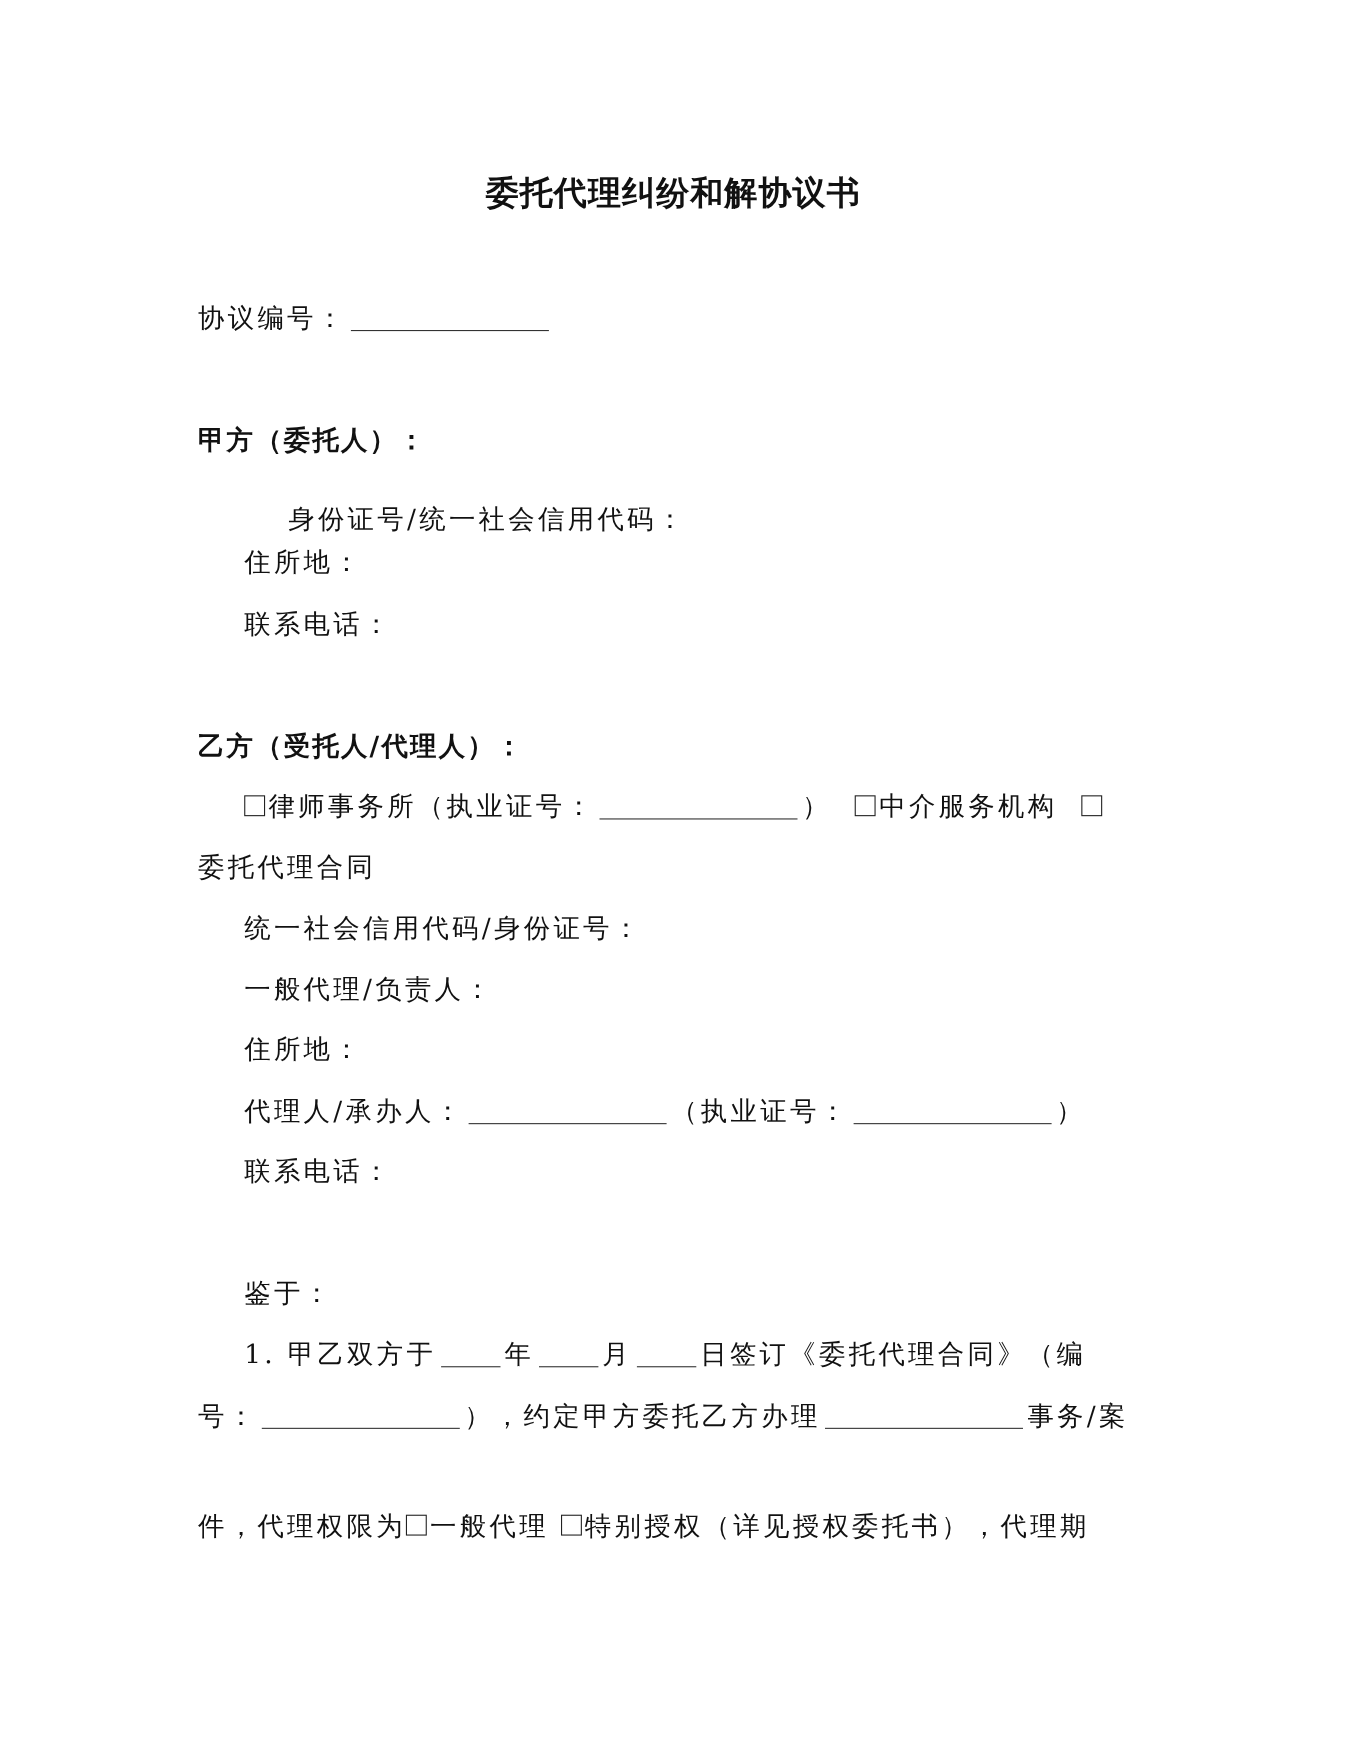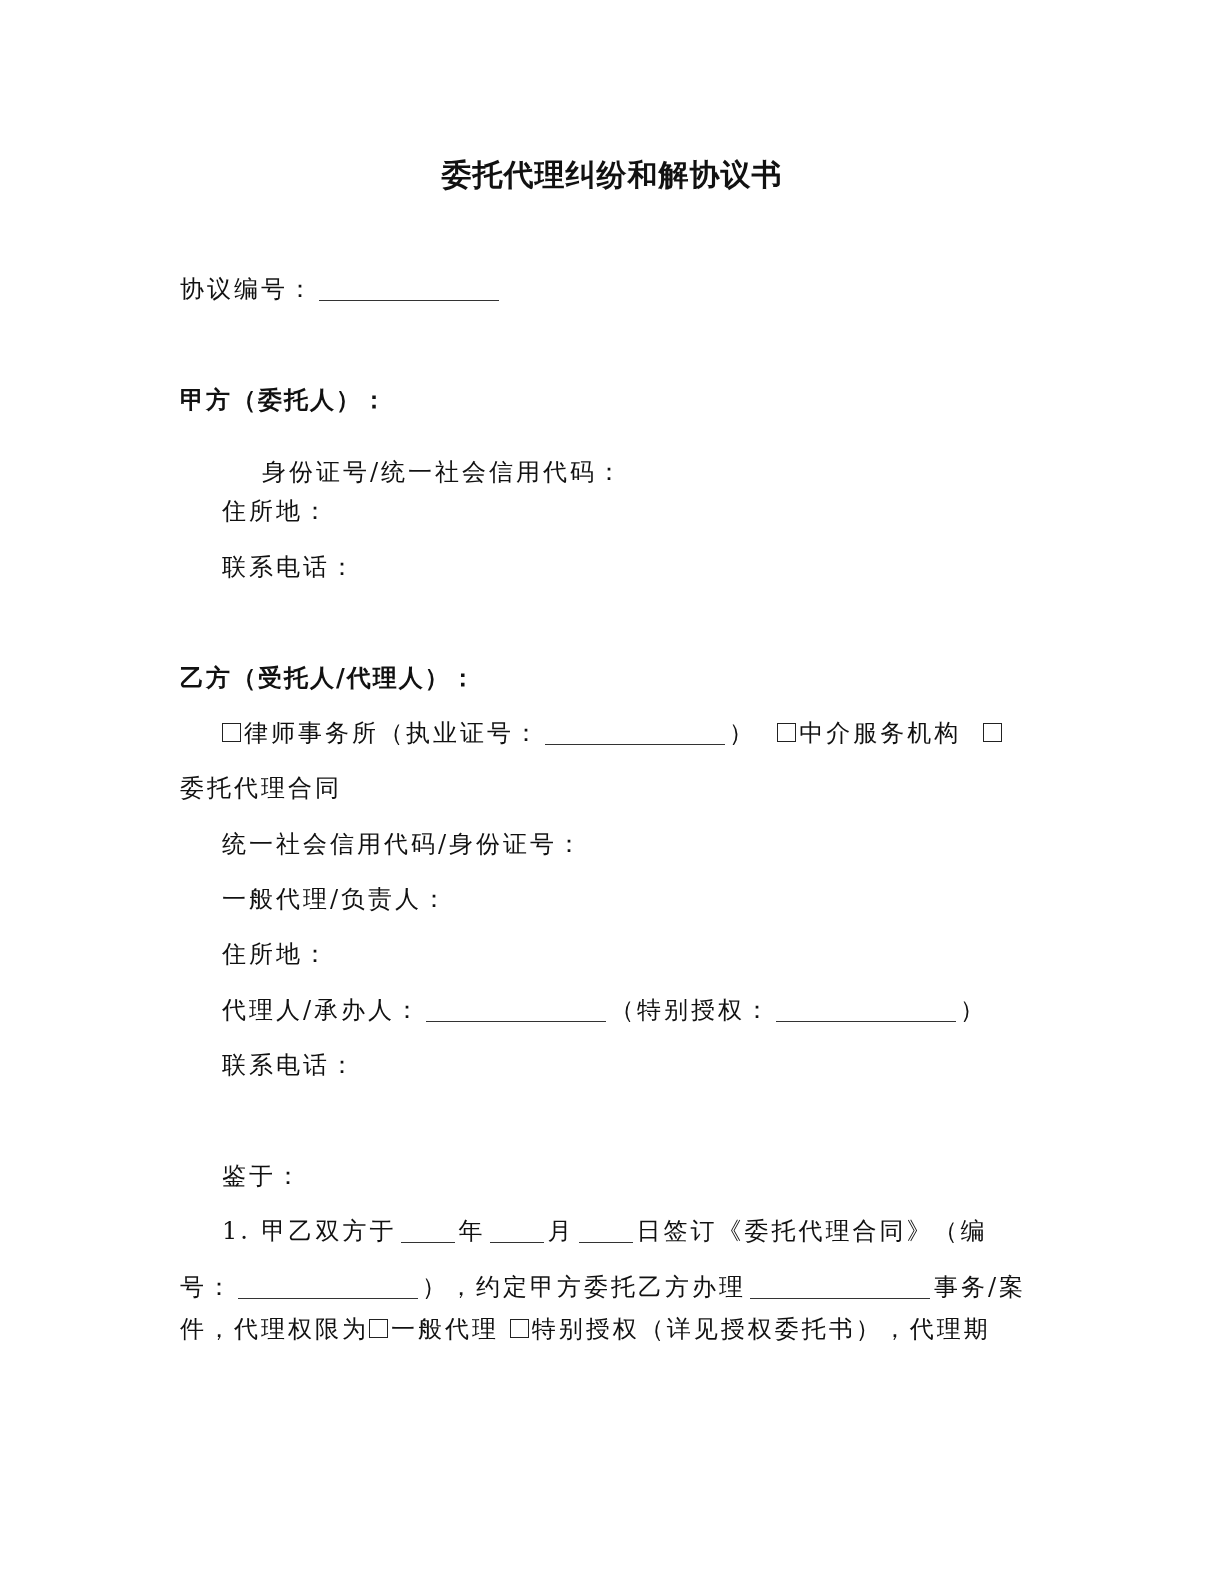--- a/index.html
+++ b/index.html
@@ -37,28 +37,28 @@
     <span class="box"></span><span>律师事务所（执业证号：</span><span class="blank w180"></span><span>）</span>
     &nbsp;<span class="box"></span><span>中介服务机构</span>
     &nbsp;<span class="box"></span>
   </div>
   <div class="line" style="top:771px;">委托代理合同</div>
 
   <div class="line indent" style="top:827px;">统一社会信用代码/身份证号：</div>
   <div class="line indent" style="top:882px;">一般代理/负责人：</div>
   <div class="line indent" style="top:937px;">住所地：</div>
   <div class="line indent" style="top:993px;">
-    <span>代理人/承办人：</span><span class="blank w180"></span><span>（特别授权：</span><span class="blank w180"></span><span>）</span>
+    <span>代理人/承办人：</span><span class="blank w180"></span><span>（执业证号：</span><span class="blank w180"></span><span>）</span>
   </div>
   <div class="line indent" style="top:1048px;">联系电话：</div>
 
   <div class="line indent" style="top:1159px;">鉴于：</div>
 
   <div class="line indent" style="top:1214px;">
     <span>1. 甲乙双方于</span><span class="blank w50"></span><span>年</span><span class="blank w50"></span><span>月</span><span class="blank w50"></span><span>日签订《委托代理合同》（编</span>
   </div>
   <div class="line" style="top:1270px;">
     <span>号：</span><span class="blank w180"></span><span>），约定甲方委托乙方办理</span><span class="blank w180"></span><span>事务/案</span>
   </div>
-  <div class="line" style="top:1312px;">
+  <div class="line" style="top:1370px;">
     <span>件，代理权限为</span><span class="box"></span><span>一般代理 </span><span class="box"></span><span>特别授权（详见授权委托书），代理期</span>
   </div>
 </div>
 
 </body></html>

